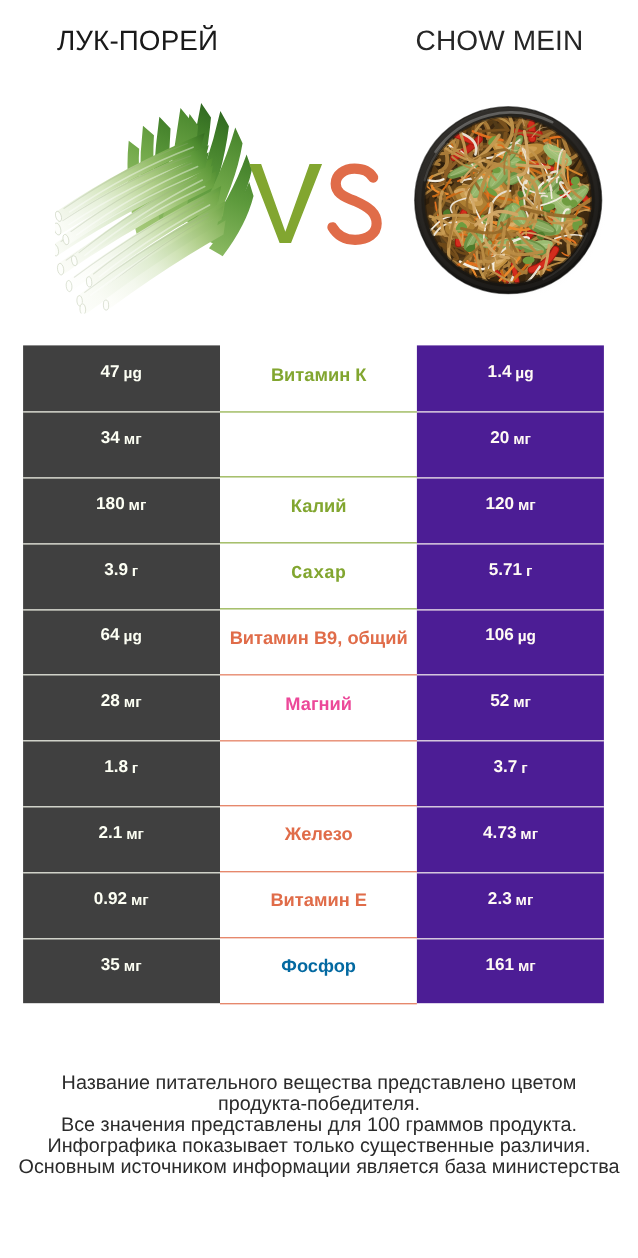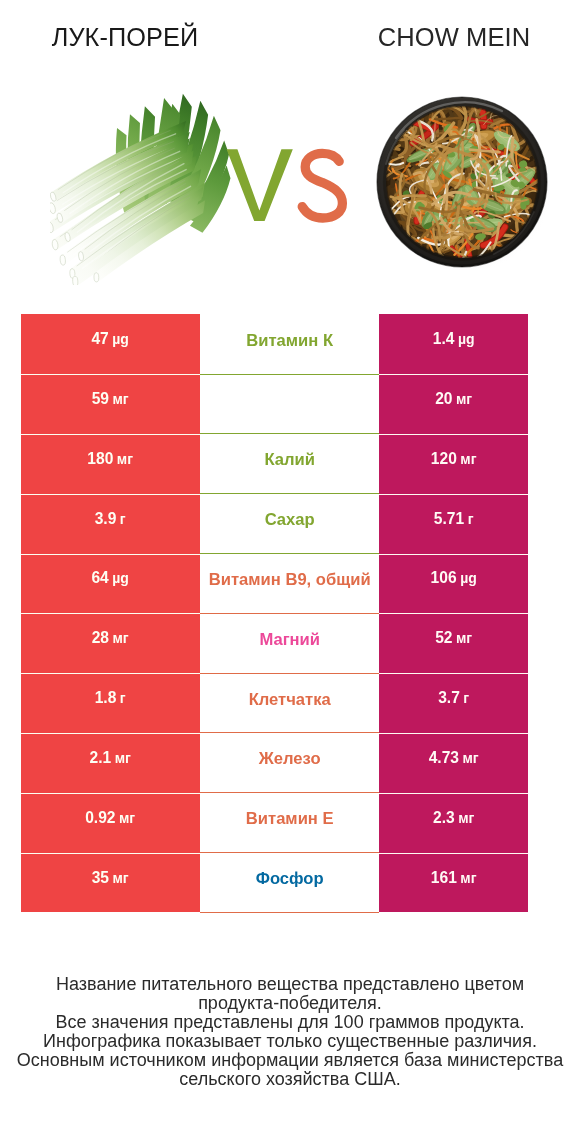--- a/index.html
+++ b/index.html
@@ -13,23 +13,23 @@
   .img-leek{position:absolute;left:50px;top:93px;}
   .img-bowl{position:absolute;left:374px;top:94px;}
   
   .vs{position:absolute;left:225.5px;top:147.5px;}
   .vs .v{fill:#82a630;}
   .vs .s{stroke:#e06c49;}
   
   .tbl{position:absolute;left:20.7px;top:314.2px;width:538px;}
   .row{position:relative;height:59.83px;}
   .cell{position:absolute;top:0;height:100%;display:flex;align-items:center;justify-content:center;box-sizing:border-box;}
-  .c-left{left:0;width:179px;background:#ef4444;color:#fdfff4;font-weight:bold;font-size:15.6px;padding-bottom:11px;}
+  .c-left{left:0;width:179px;background:#404040;color:#fdfff4;font-weight:bold;font-size:15.6px;padding-bottom:11px;}
   .c-mid{left:179.5px;width:179px;background:#fff;font-size:16.6px;font-weight:bold;padding-bottom:7px;}
-  .c-right{left:358.5px;width:149px;background:#be185d;color:#fffaf5;font-weight:bold;font-size:15.6px;padding-bottom:11px;}
+  .c-right{left:358.5px;width:170px;background:#4c1d95;color:#fffaf5;font-weight:bold;font-size:15.6px;padding-bottom:11px;}
   .row + .row .c-left{border-top:1.3px solid #fdfff2;}
   .row + .row .c-right{border-top:1.3px solid #fffaf2;}
   .divline{position:absolute;left:179.5px;width:179px;height:1px;}
   .unit{font-weight:bold;font-size:14px;margin-left:3.5px;}
   
   .foot{position:absolute;left:0;top:975px;width:580px;text-align:center;font-size:18px;color:#2b2b2b;line-height:18.95px;}
 </style>
 </head>
 <body>
 
@@ -877,21 +877,21 @@
         <div class="cell c-mid" style="color: rgb(130, 166, 48);">
           <span>Витамин К</span>
         </div>
         <div class="cell c-right">
           <span>1.4</span>
           <span class="unit">µg</span>
         </div>
       </div>
       <div class="row">
         <div class="cell c-left">
-          <span>59</span>
+          <span>34</span>
           <span class="unit">мг</span>
         </div>
         <div class="cell c-right">
           <span>20</span>
           <span class="unit">мг</span>
         </div>
       </div>
       <div class="row">
         <div class="cell c-left">
           <span>180</span>
@@ -903,21 +903,21 @@
         <div class="cell c-right">
           <span>120</span>
           <span class="unit">мг</span>
         </div>
       </div>
       <div class="row">
         <div class="cell c-left">
           <span>3.9</span>
           <span class="unit">г</span>
         </div>
-        <div class="cell c-mid" style="color: rgb(130, 166, 48);">
+        <div class="cell c-mid" style="color: rgb(130, 166, 48); font-family: Liberation Mono, monospace;">
           <span>Сахар</span>
         </div>
         <div class="cell c-right">
           <span>5.71</span>
           <span class="unit">г</span>
         </div>
       </div>
       <div class="row">
         <div class="cell c-left">
           <span>64</span>
@@ -941,23 +941,20 @@
         </div>
         <div class="cell c-right">
           <span>52</span>
           <span class="unit">мг</span>
         </div>
       </div>
       <div class="row">
         <div class="cell c-left">
           <span>1.8</span>
           <span class="unit">г</span>
-        </div>
-        <div class="cell c-mid" style="color: rgb(224, 108, 73);">
-          <span>Клетчатка</span>
         </div>
         <div class="cell c-right">
           <span>3.7</span>
           <span class="unit">г</span>
         </div>
       </div>
       <div class="row">
         <div class="cell c-left">
           <span>2.1</span>
           <span class="unit">мг</span>
@@ -1006,15 +1003,14 @@
       <div class="divline" style="top: 478.14px; background: rgb(224, 108, 73);"></div>
       <div class="divline" style="top: 537.97px; background: rgb(224, 108, 73);"></div>
       <div class="divline" style="top: 597.8px; background: rgb(224, 108, 73);"></div>
     </div>
   <div class="foot">
       <div>Название питательного вещества представлено цветом</div>
       <div>продукта-победителя.</div>
       <div>Все значения представлены для 100 граммов продукта.</div>
       <div>Инфографика показывает только существенные различия.</div>
       <div>Основным источником информации является база министерства</div>
-      <div>сельского хозяйства США.</div>
     </div>
 </div>
 
 </body></html>

